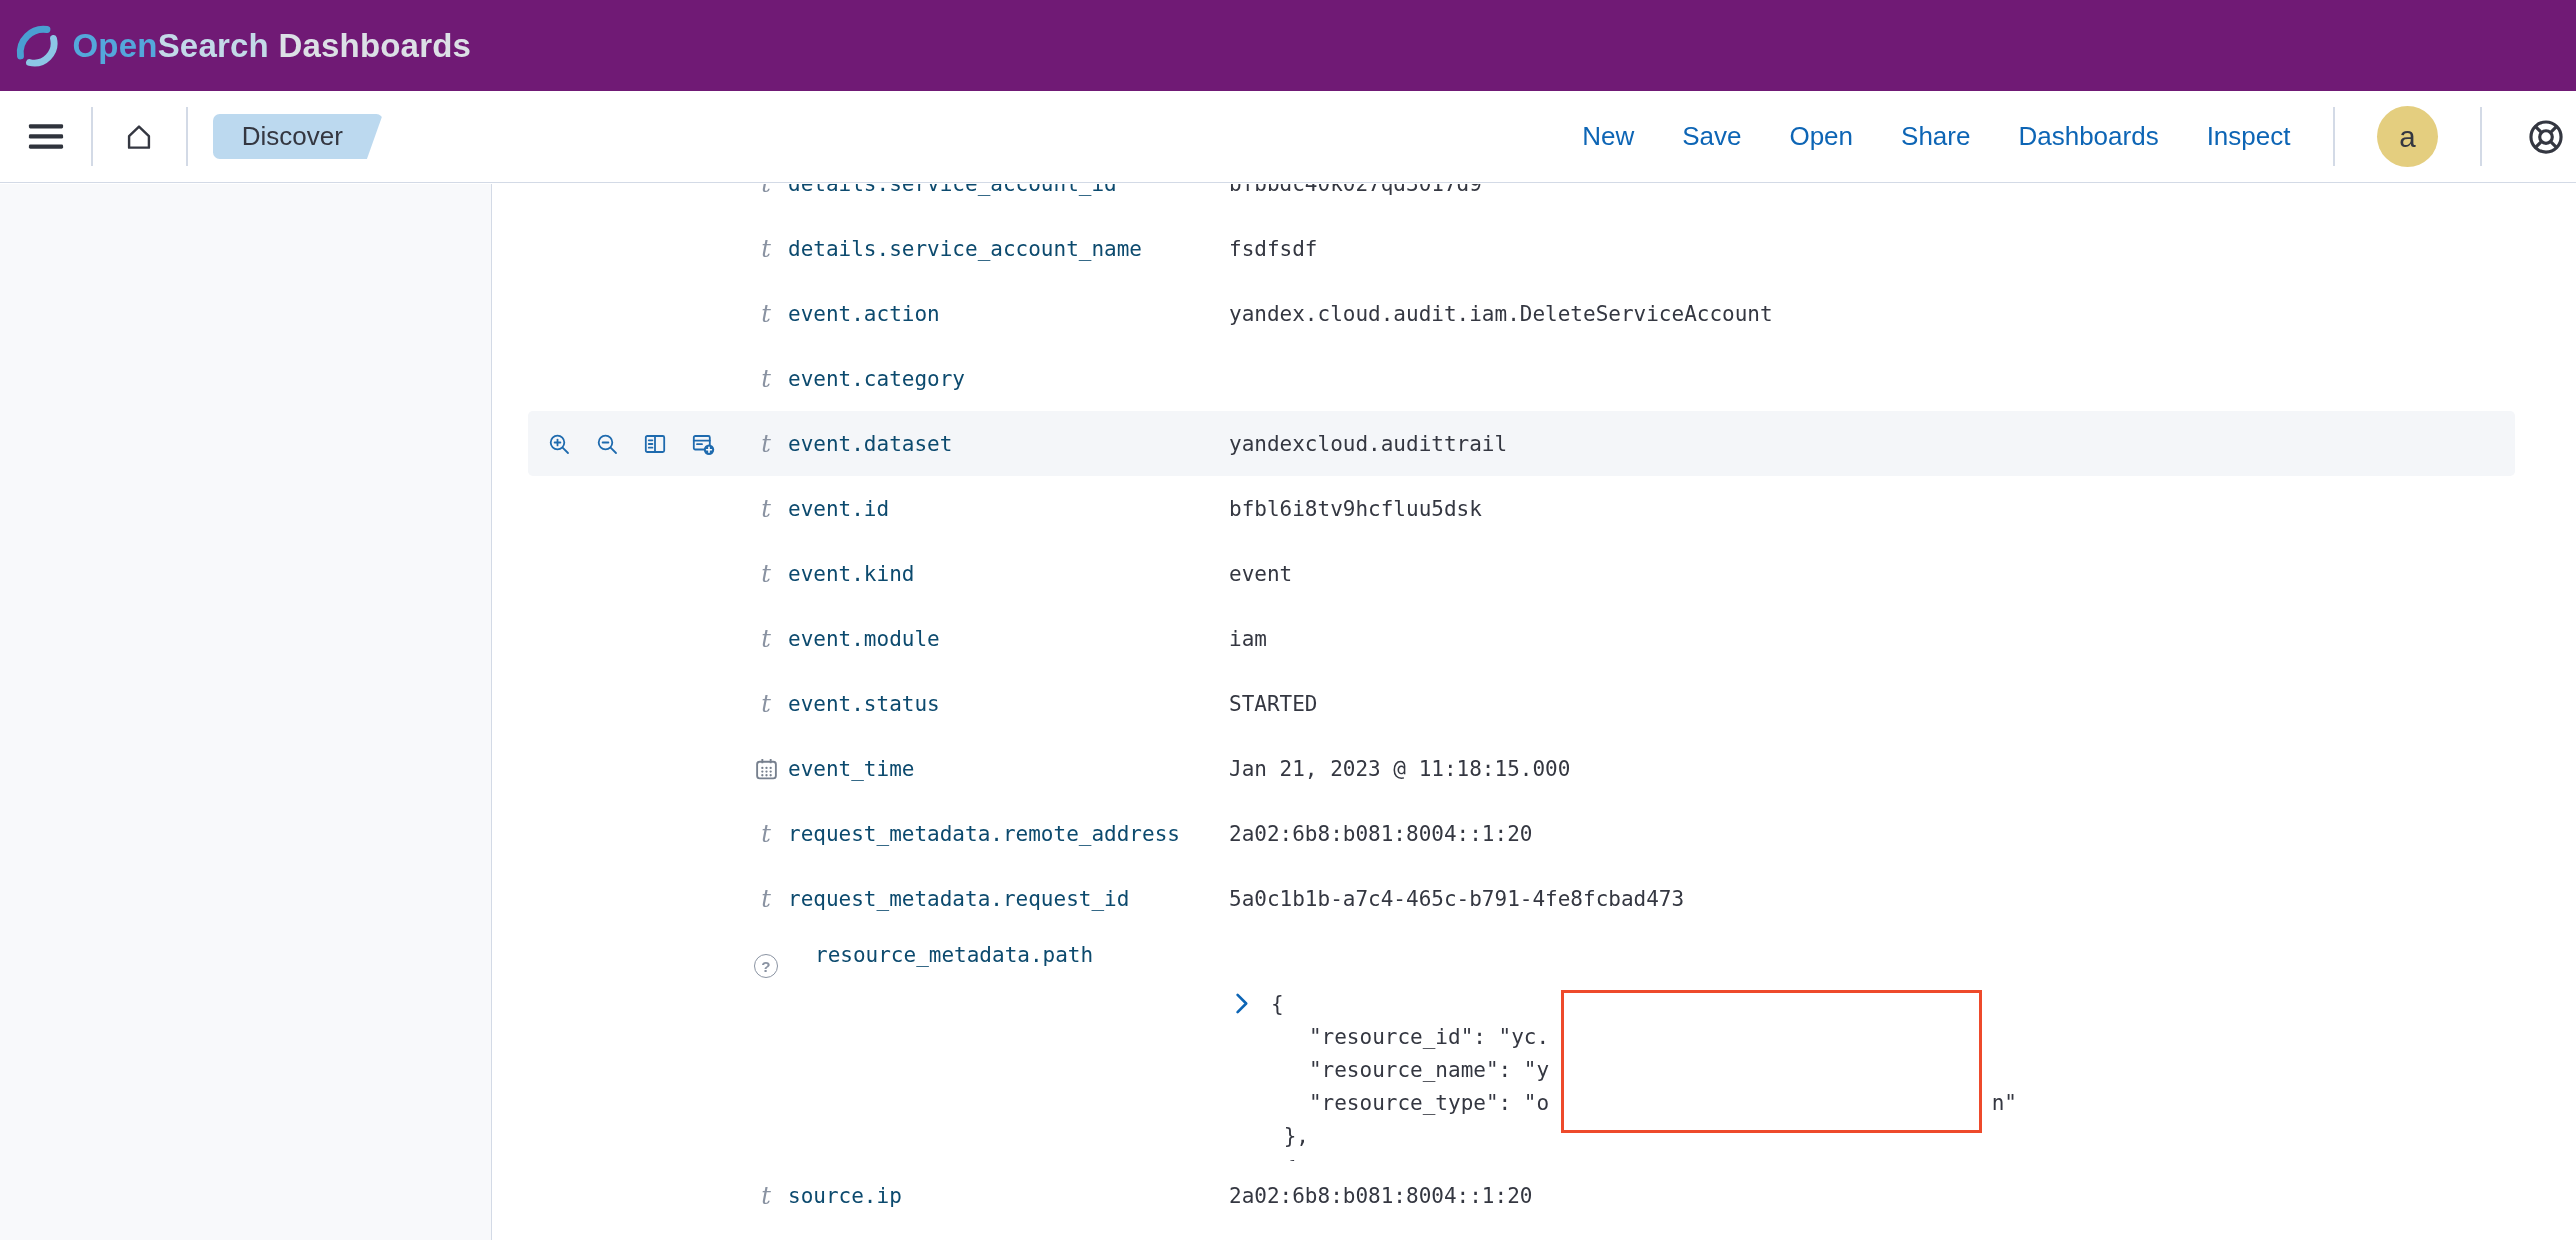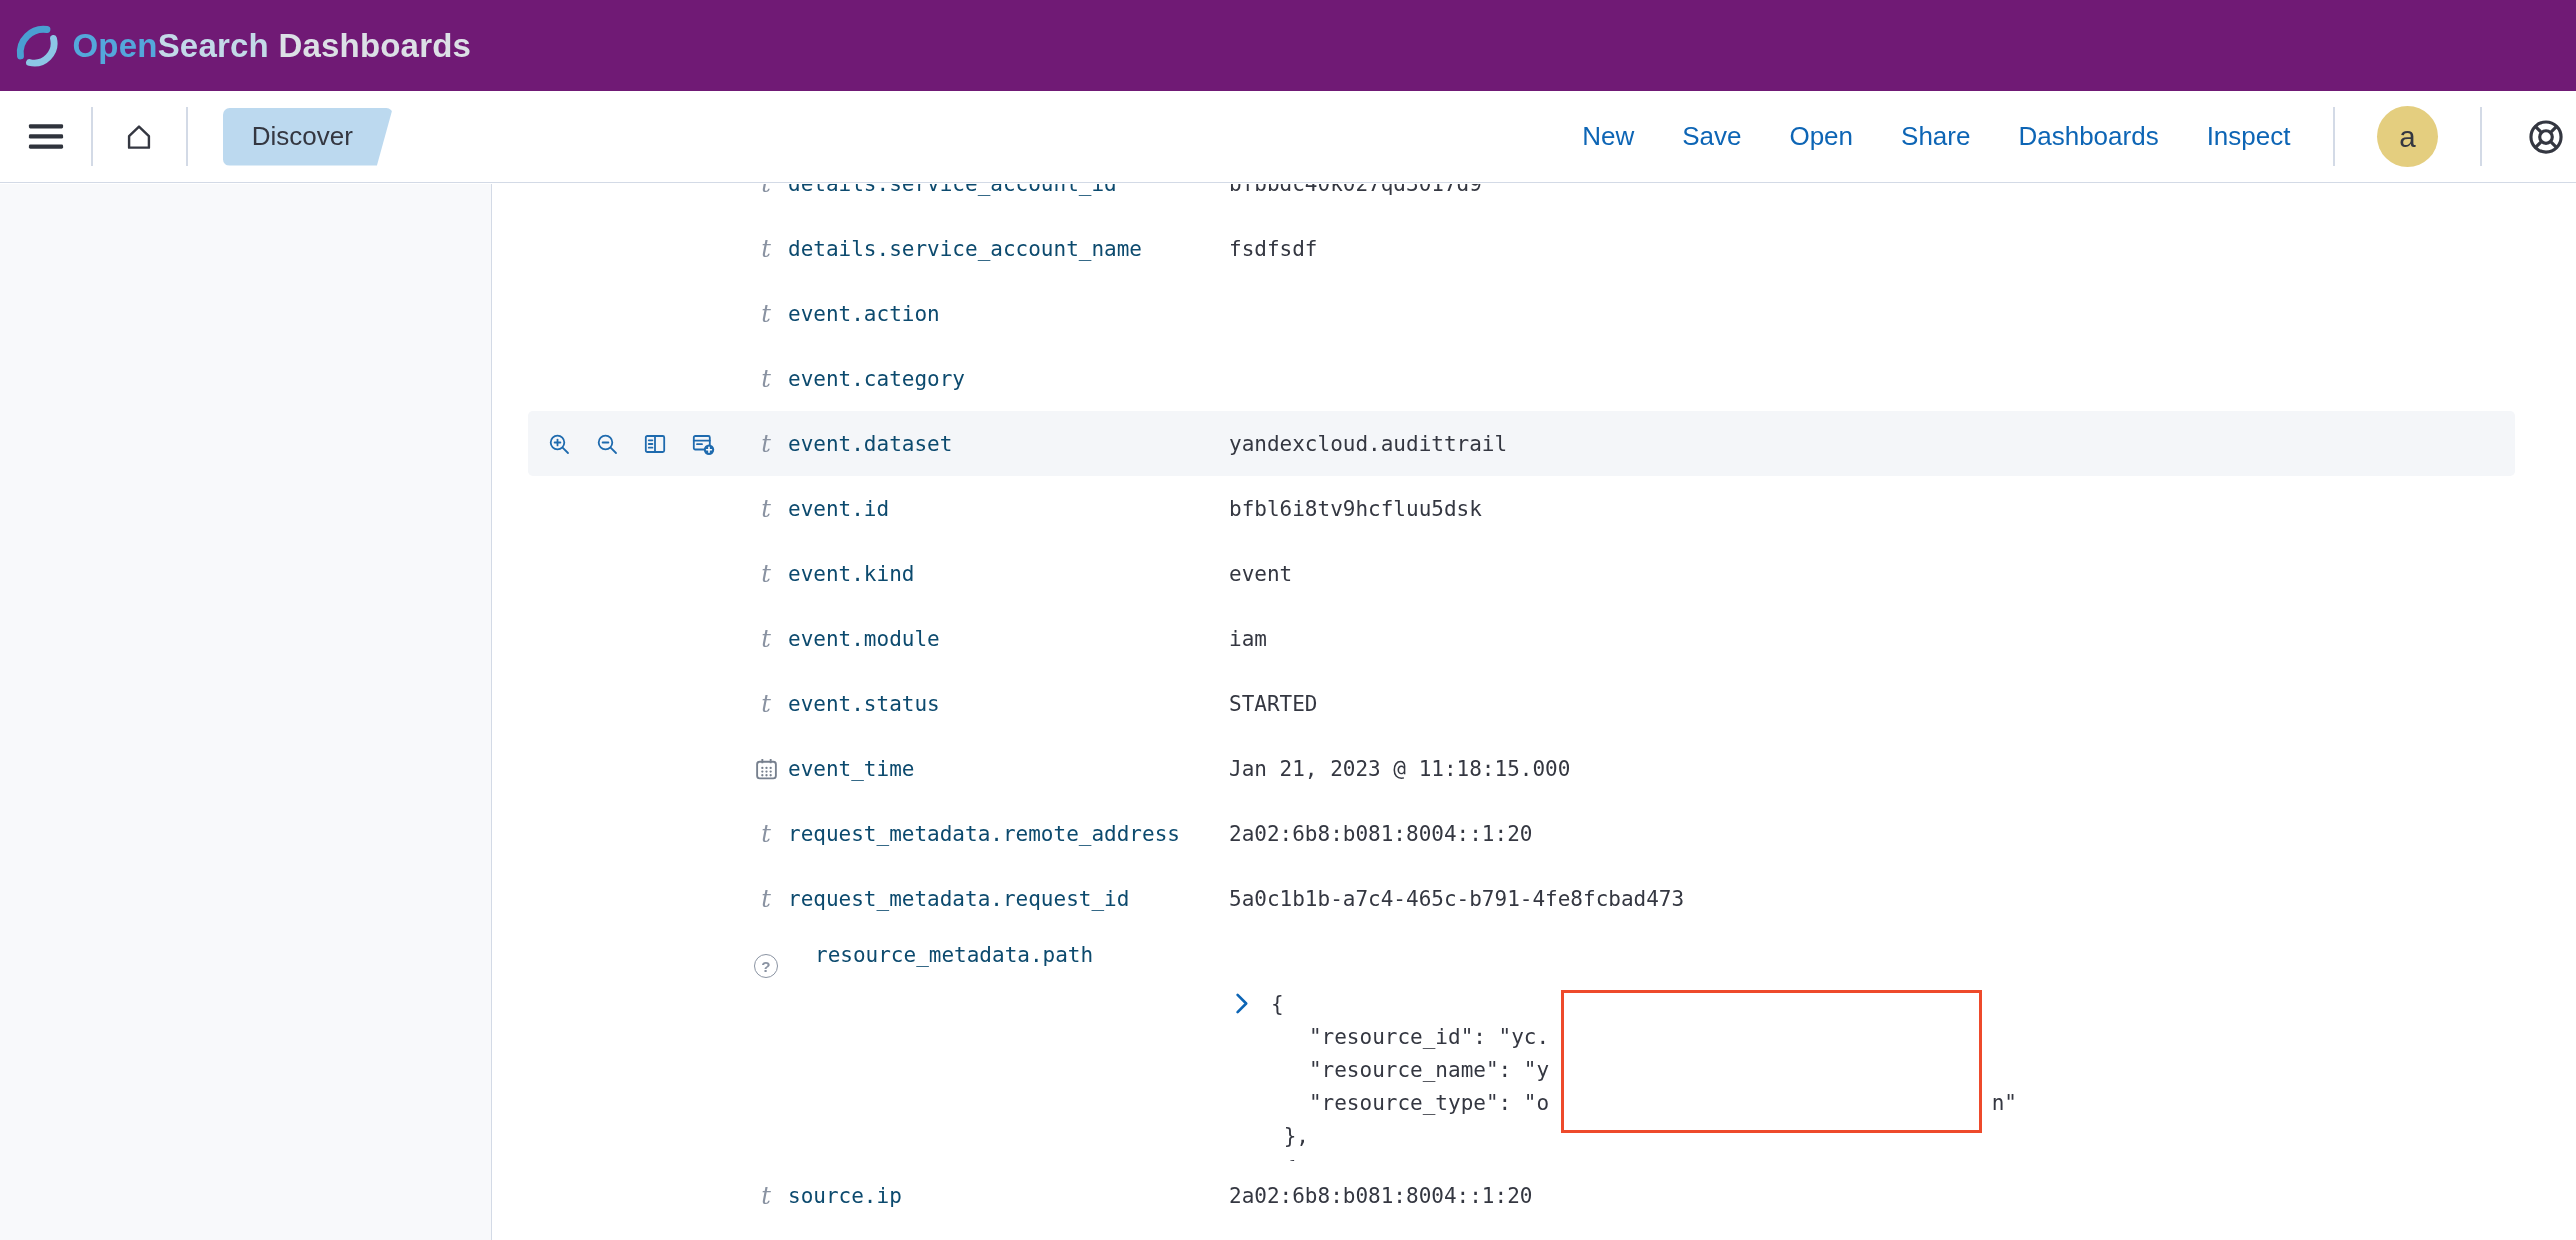--- a/index.html
+++ b/index.html
@@ -18,21 +18,21 @@
   .brand .b-open{color:#54a7db;}
   .brand .b-search{color:#c3d9e8;}
   .brand .b-prod{color:#dce0e6;margin-left:9.5px;}
   
   .navbar{position:absolute;top:91px;left:0;right:0;height:91px;background:#fff;
     border-bottom:1.9px solid var(--border);display:flex;align-items:center;box-sizing:content-box;}
   .nav-btn{display:flex;align-items:center;justify-content:center;background:none;border:none;cursor:pointer;padding:0;}
   .hamburger{width:91px;}
   .homebtn{width:93px;}
   .vdiv{width:1.9px;height:59px;background:var(--border);align-self:center;}
-  .crumb-tab{height:58px;margin-left:35px;background:var(--tab-bg);color:var(--text);
+  .crumb-tab{height:45px;margin-left:25px;background:var(--tab-bg);color:var(--text);
     font-size:26px;font-weight:500;display:flex;align-items:center;
     padding:0 40px 0 29px;border-radius:6.7px;
     clip-path:polygon(0 0,100% 0,calc(100% - 16px) 100%,0 100%);}
   .nav-right{margin-left:auto;display:flex;align-items:center;gap:48px;padding-right:9.5px;}
   .nav-link{font-size:26px;color:var(--link-blue);background:none;border:none;cursor:pointer;
     font-family:"Liberation Sans",sans-serif;padding:0;}
   .nav-right .vdiv{margin:0 -5.7px;}
   .avatar{width:61px;height:61px;border-radius:50%;background:var(--avatar-bg);
     display:flex;align-items:center;justify-content:center;font-size:29.5px;color:#343741;cursor:pointer;}
   
@@ -138,20 +138,21 @@
           </div>
     <div class="fname">details.service_account_name</div>
     <div class="fvalue">fsdfsdf</div>
   </div>
         <div class="row">
     <div class="actions"></div>
     <div class="ficon">
             <span class="t-ic">t</span>
           </div>
     <div class="fname">event.action</div>
+    <div class="fvalue">yandex.cloud.audit.iam.DeleteServiceAccount</div>
   </div>
         <div class="row">
     <div class="actions"></div>
     <div class="ficon">
             <span class="t-ic">t</span>
           </div>
     <div class="fname">event.category</div>
     <div class="fvalue"></div>
   </div>
         <div class="row hovered">

